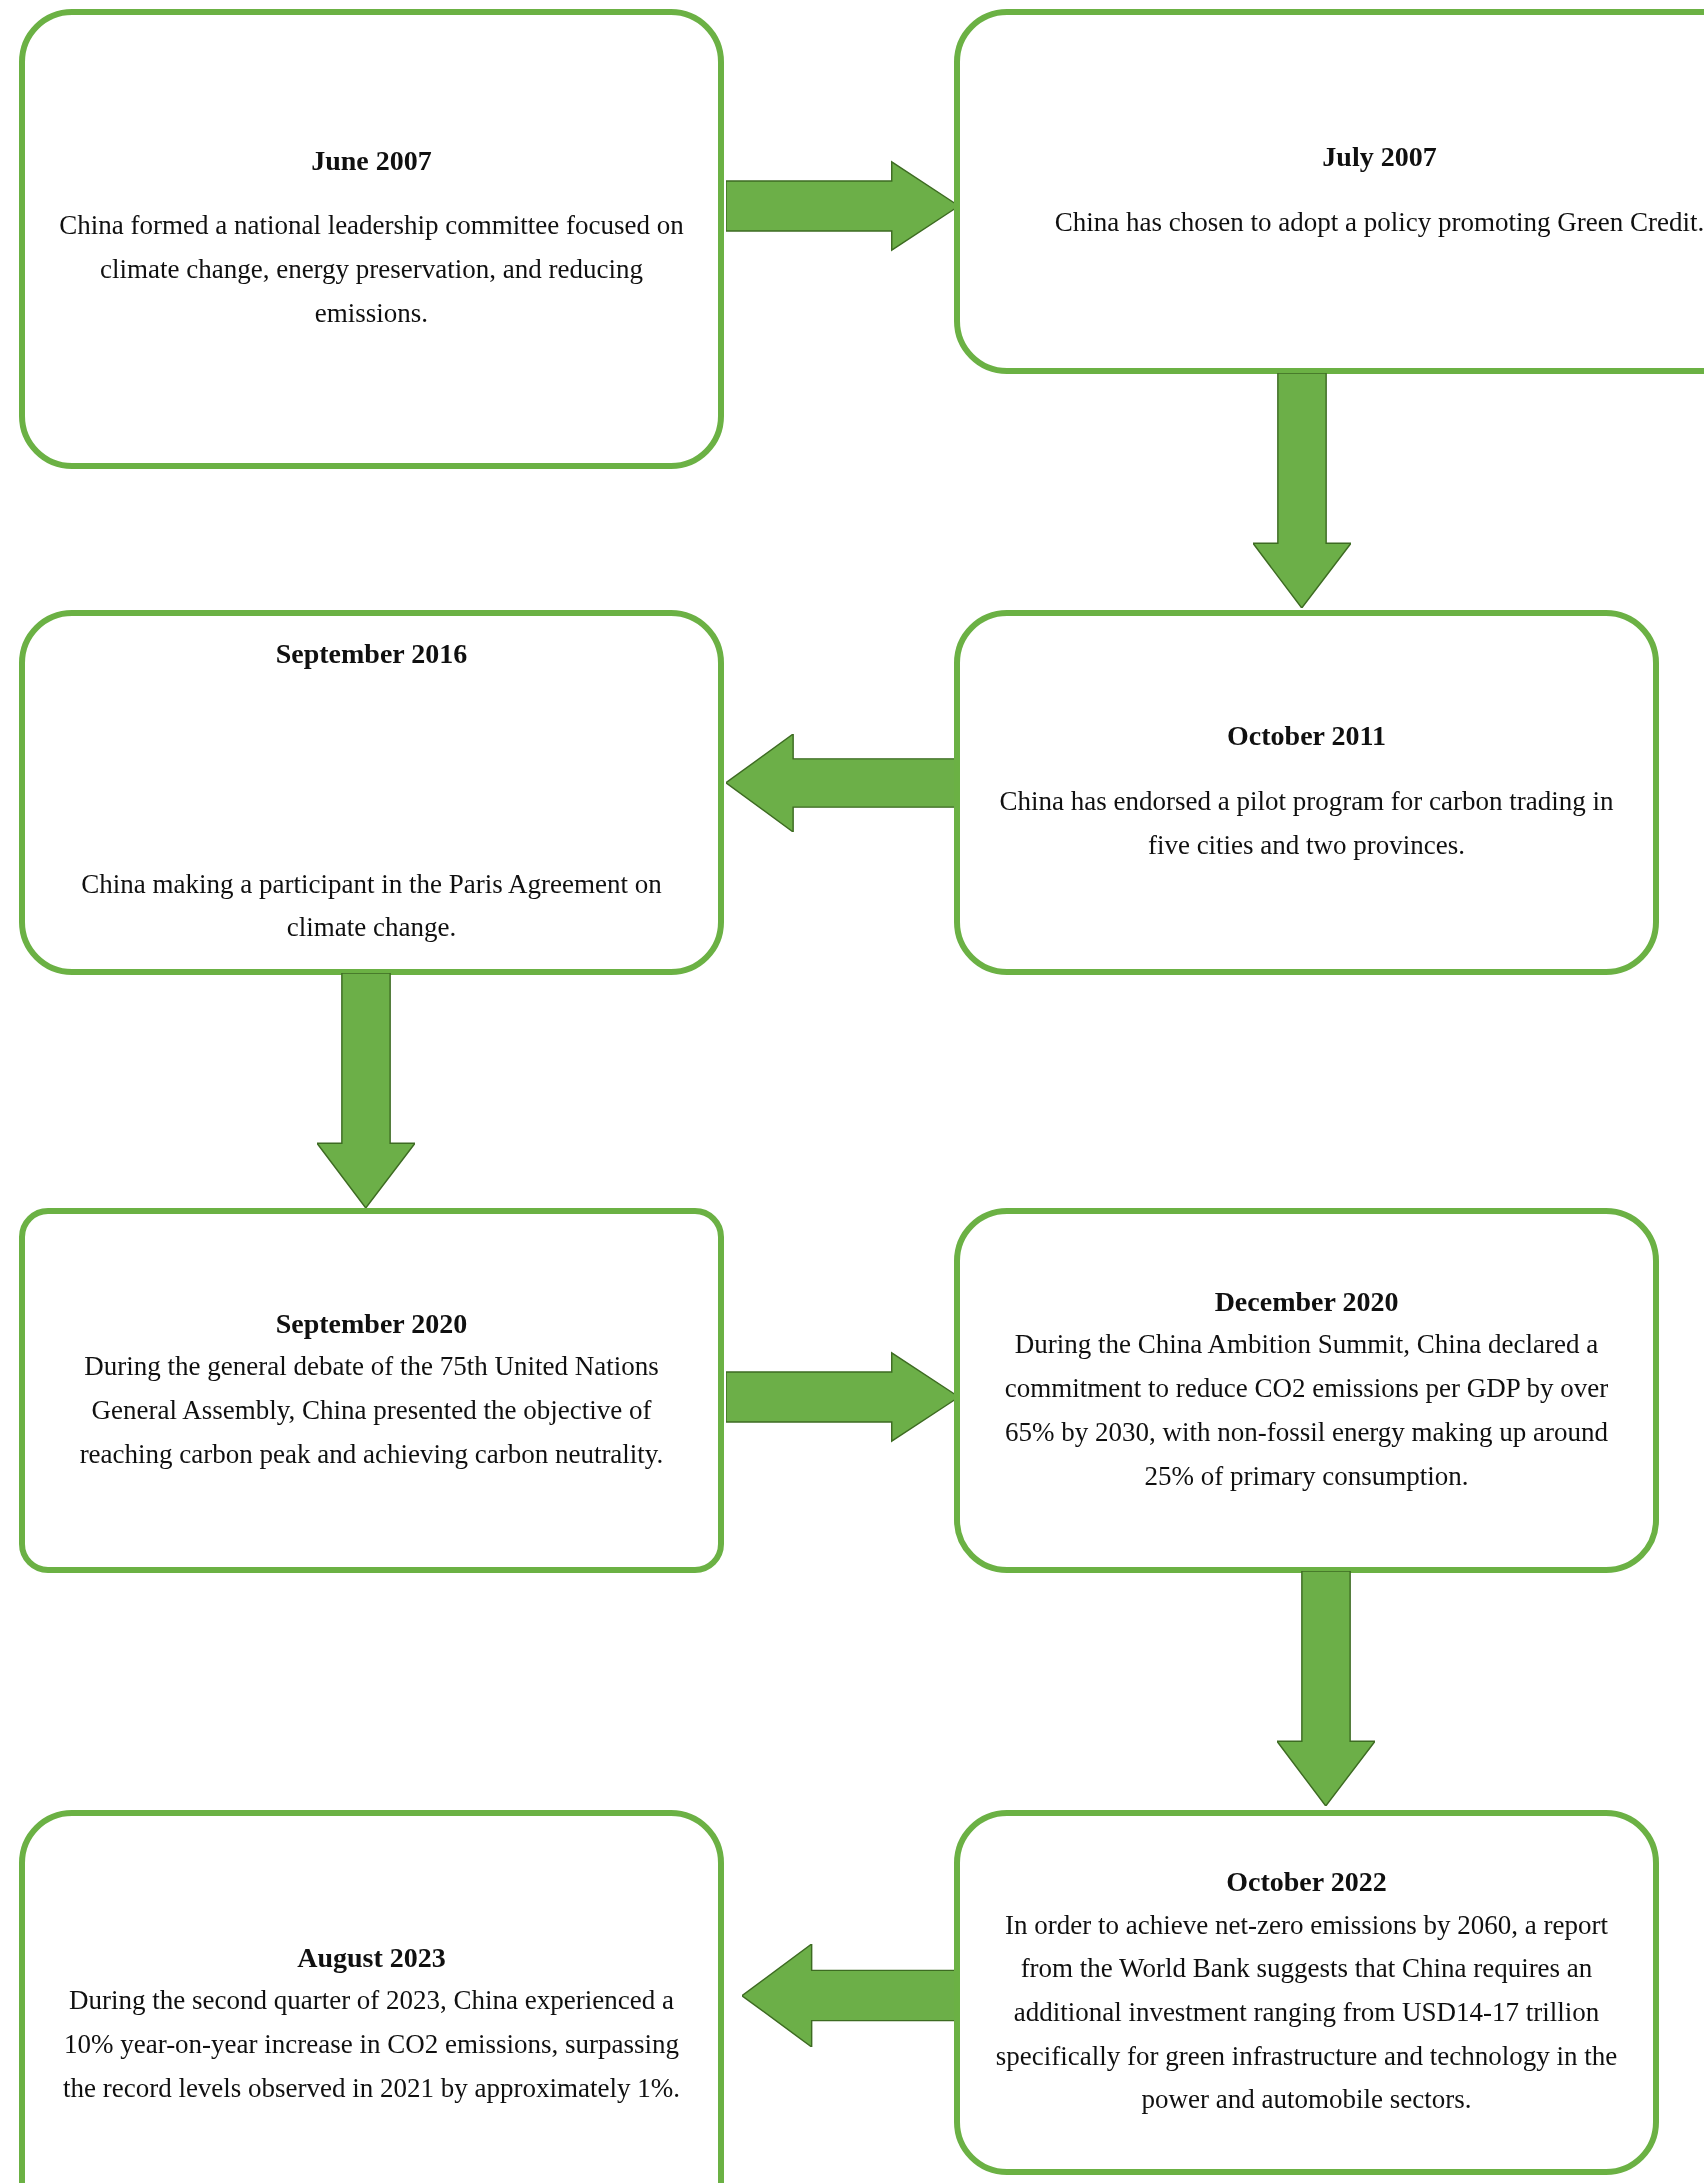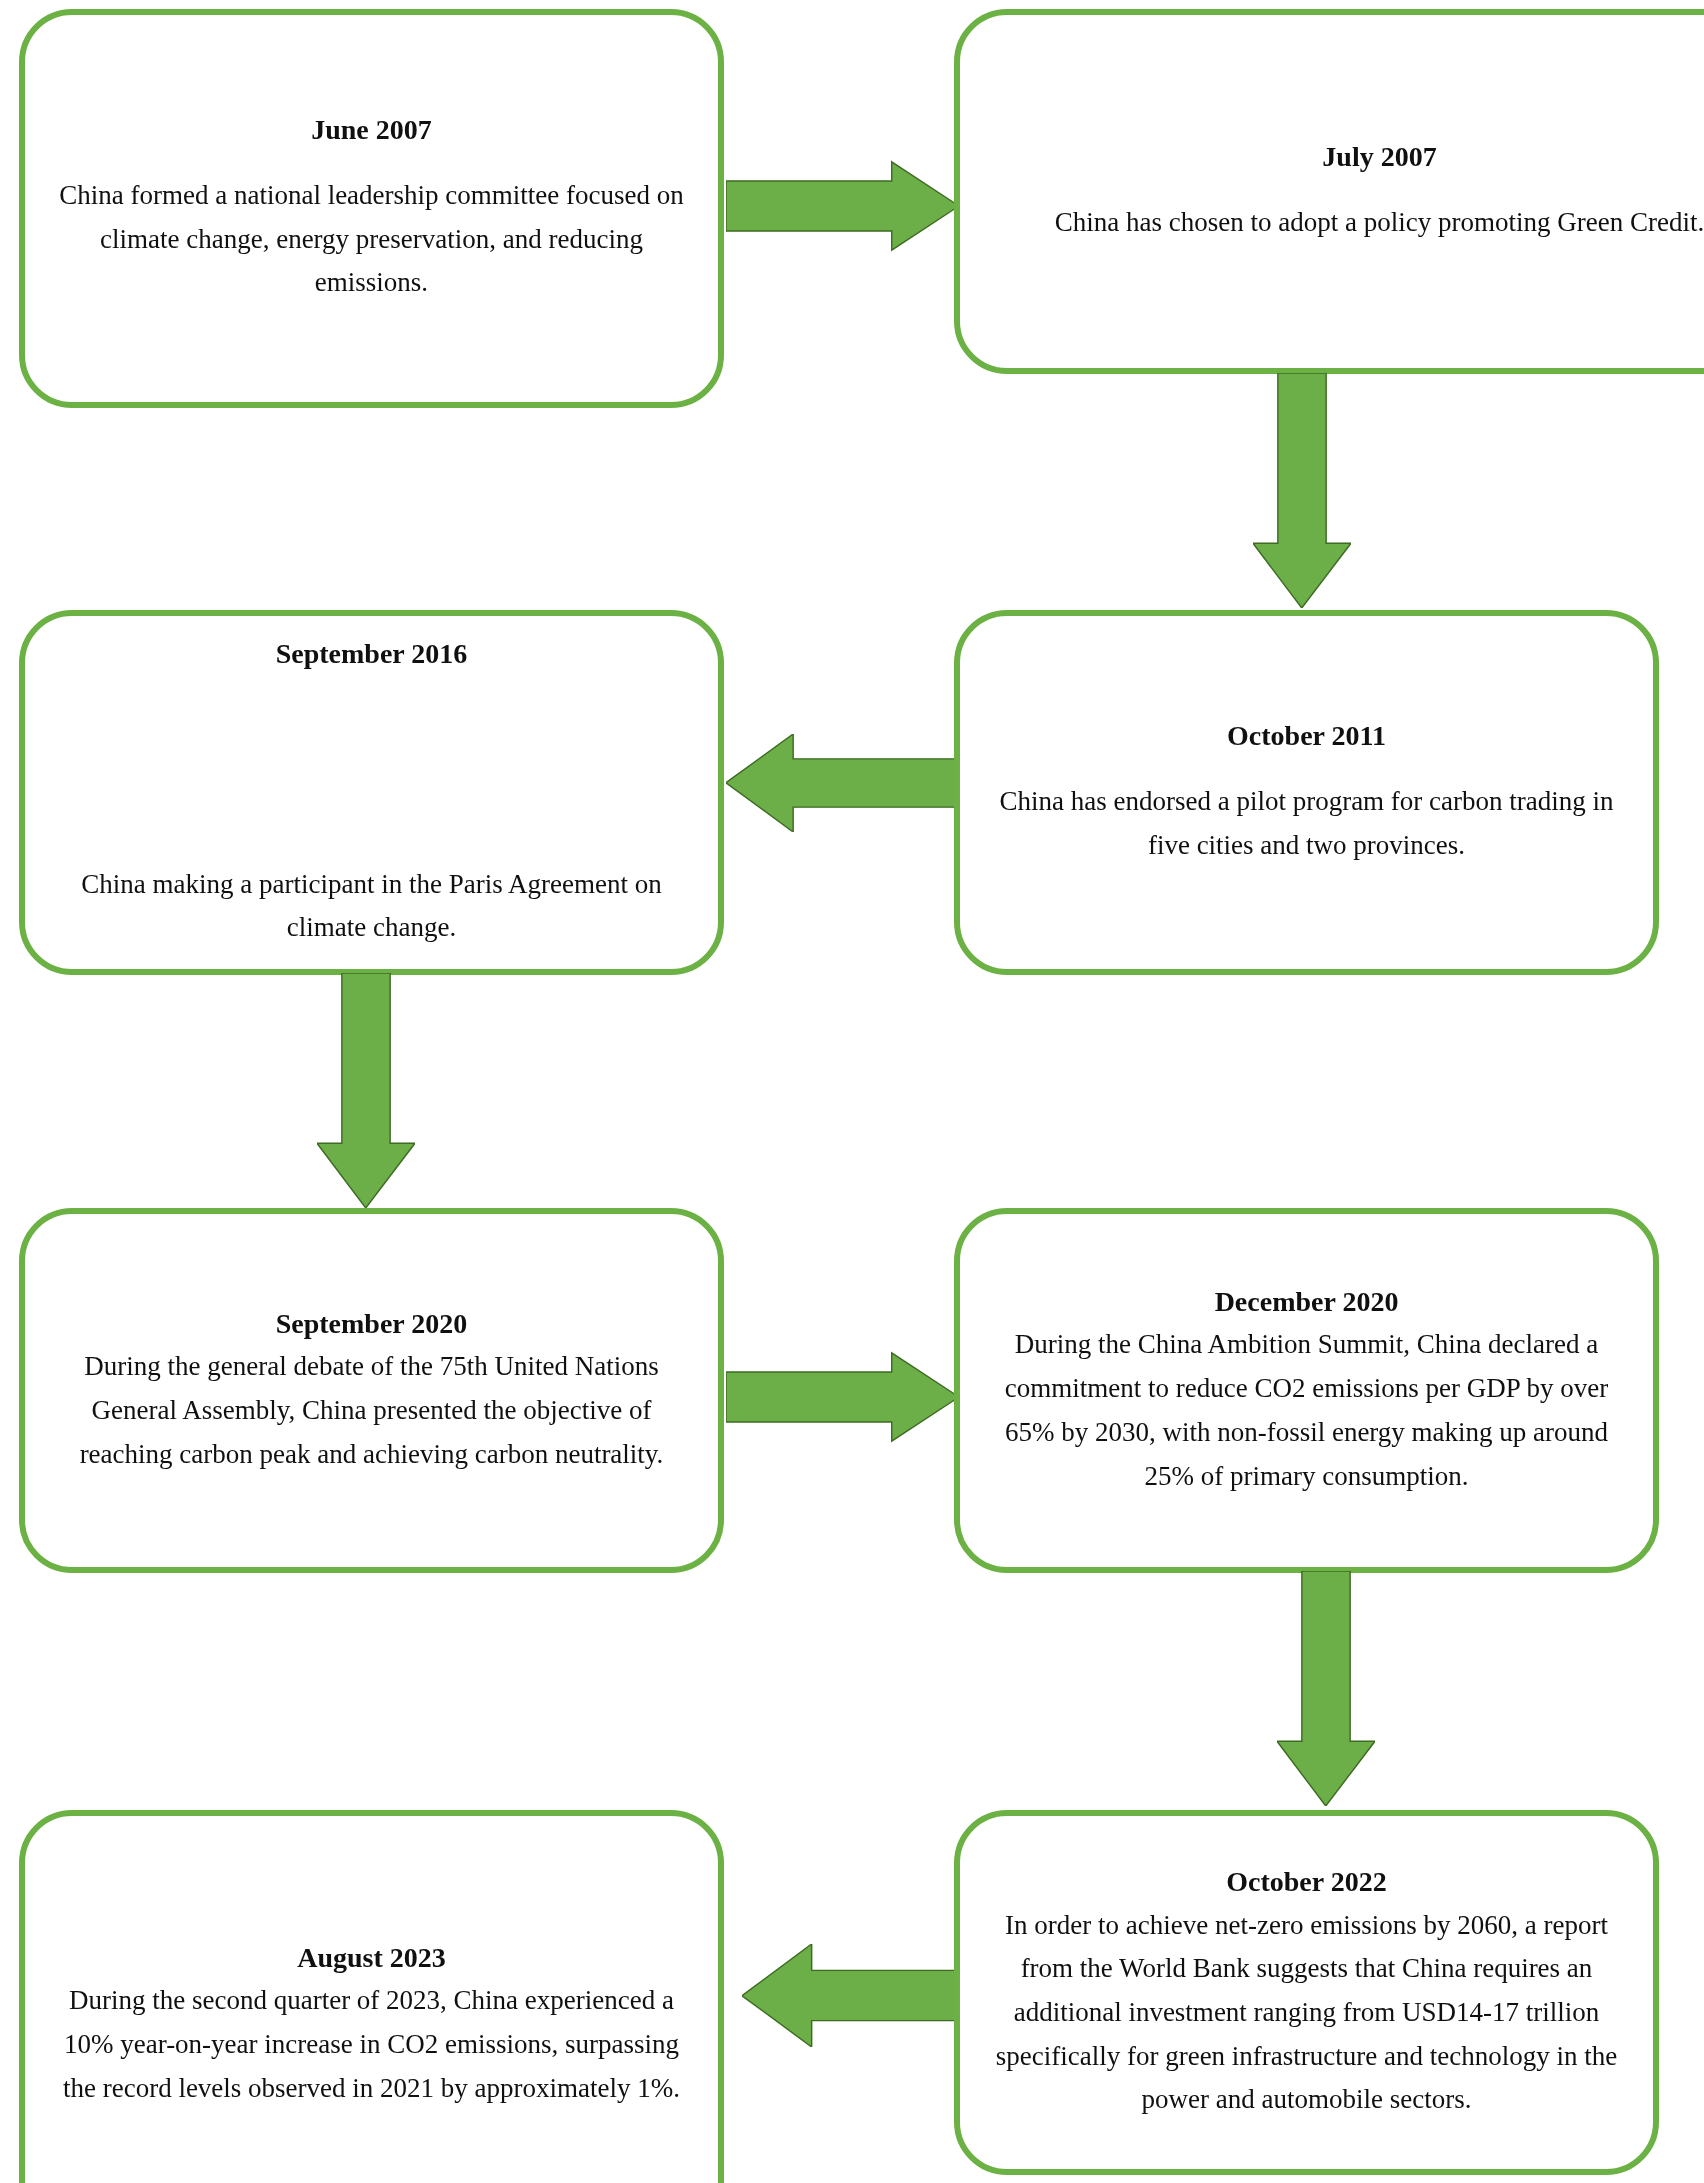--- a/index.html
+++ b/index.html
@@ -60,21 +60,21 @@
     fill: #6CAF48;
     stroke: #3D6B22;
     stroke-width: 3;
   }
 </style>
 </head>
 <body>
 
 <div id="flowchart">
 
-  <div class="node gap" style="left: 19px; top: 8.6px; width: 705px; height: 399px; border-color: rgb(107, 177, 68);">
+  <div class="node gap" style="left: 19px; top: 8.6px; width: 705px; height: 460px; border-color: rgb(107, 177, 68);">
     <div class="node-title">June 2007</div>
     <div class="node-body">China formed a national leadership committee focused on climate change, energy preservation, and reducing emissions.</div>
   </div>
 
   <div class="arrow" style="left:726px; top:158px; width:233px; height:96px;">
     <svg viewBox="0 0 485 200" preserveAspectRatio="none">
       <polygon class="arrow-shape" points="0,48 345,48 345,8 485,100 345,192 345,152 0,152" fill="#6CAF48" stroke="#3D6B22"></polygon>
     </svg>
   </div>
 
@@ -104,21 +104,21 @@
     <div class="node-title">October 2011</div>
     <div class="node-body">China has endorsed a pilot program for carbon trading in five cities and two provinces.</div>
   </div>
 
   <div class="arrow" style="left:317px; top:973px; width:98px; height:235px;">
     <svg viewBox="0 0 205 490" preserveAspectRatio="none">
       <polygon class="arrow-shape" points="52,0 153,0 153,355 205,355 102,490 0,355 52,355" fill="#6CAF48" stroke="#3D6B22"></polygon>
     </svg>
   </div>
 
-  <div class="node tight" style="left: 19px; top: 1208px; width: 705px; height: 365px; border-color: rgb(107, 177, 68);">
+  <div class="node tight" style="left: 19px; top: 1208px; width: 705px; height: 365px; border-color: rgb(107, 177, 68); border-radius: 29px;">
     <div class="node-title">September 2020</div>
     <div class="node-body">During the general debate of the 75th United Nations General Assembly, China presented the objective of reaching carbon peak and achieving carbon neutrality.</div>
   </div>
 
   <div class="arrow" style="left:726px; top:1349px; width:233px; height:96px;">
     <svg viewBox="0 0 485 200" preserveAspectRatio="none">
       <polygon class="arrow-shape" points="0,48 345,48 345,8 485,100 345,192 345,152 0,152" fill="#6CAF48" stroke="#3D6B22"></polygon>
     </svg>
   </div>
 

